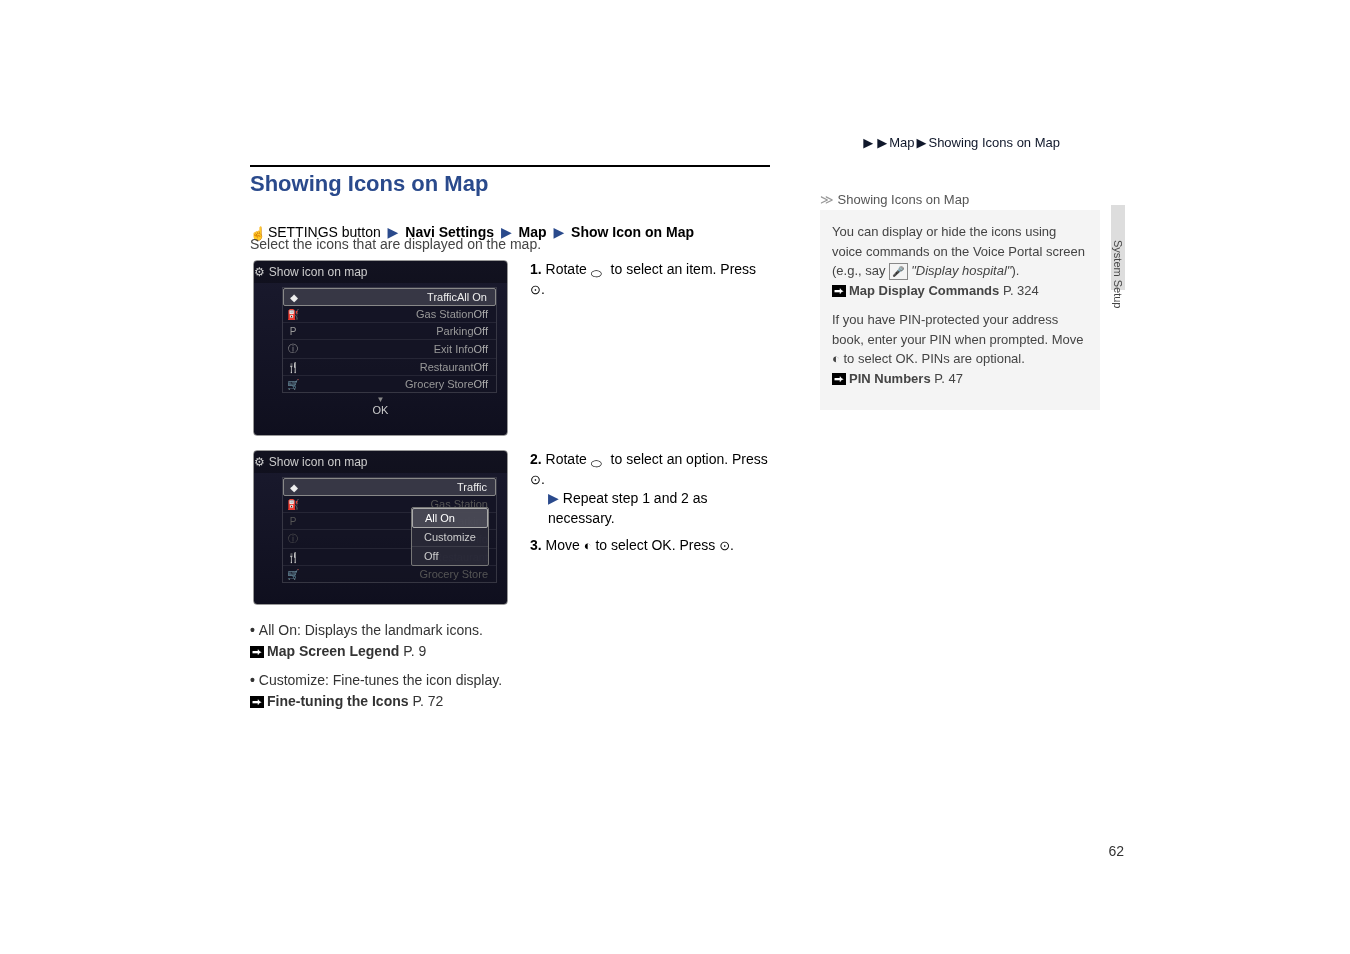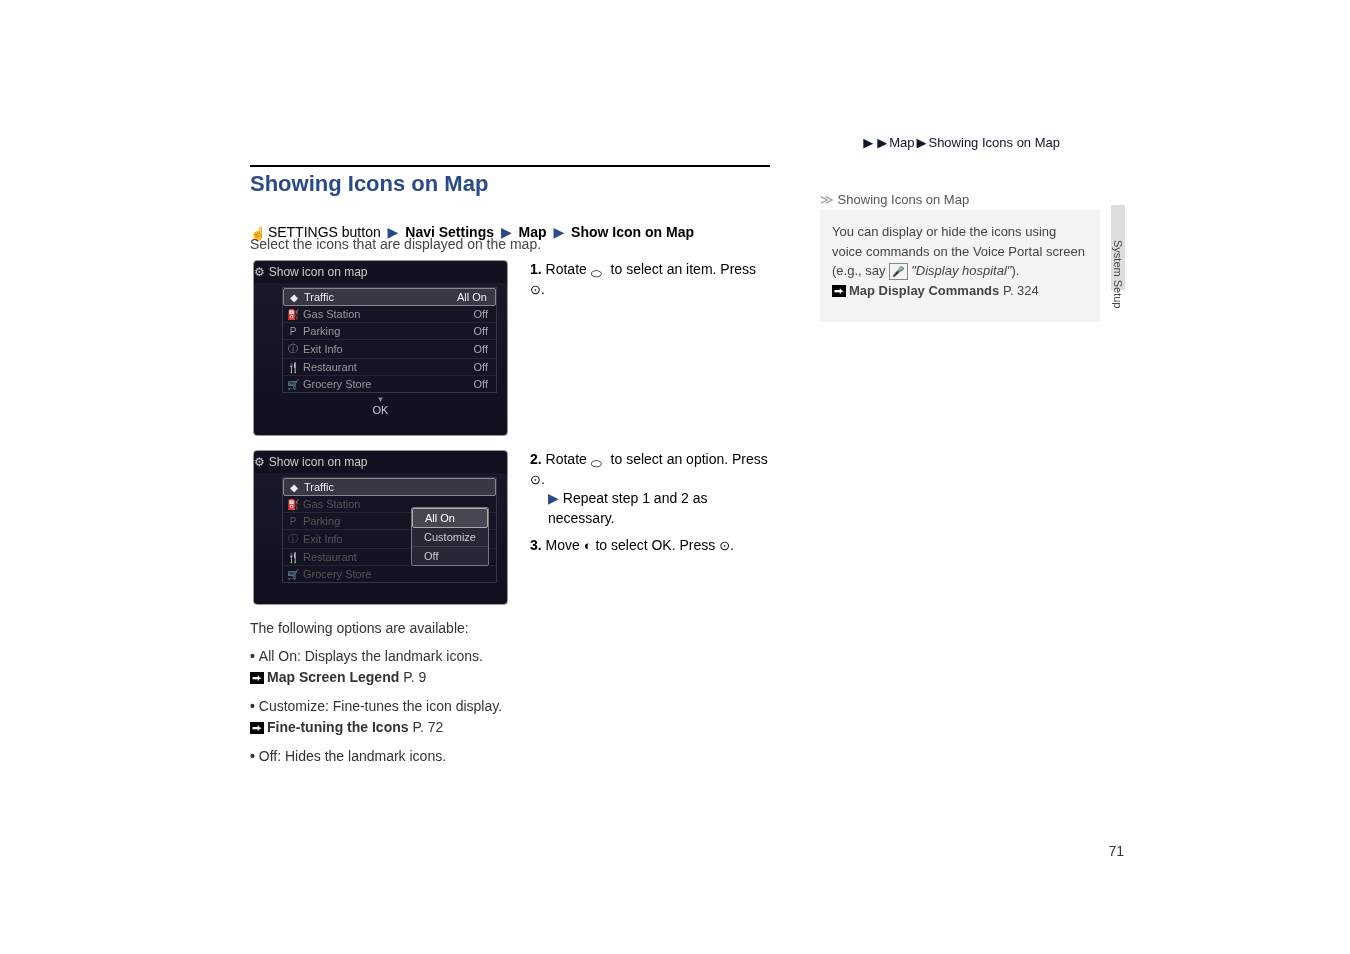--- a/index.html
+++ b/index.html
@@ -98,21 +98,21 @@
       color: #eee;
       border-radius: 2px;
     }
     .menu-row .mini-icon {
       display: inline-block;
       width: 12px;
       text-align: center;
       margin-right: 4px;
       font-size: 10px;
     }
-    .menu-row .label { flex: 1; }
+    .menu-row .label { flex: 1; text-align: right; }
     .menu-row .state { color: #aaa; }
     .menu-row.selected .state { color: #eee; }
     .ok-btn {
       text-align: center;
       color: #ccc;
       font-size: 11px;
       margin-top: 2px;
       padding-bottom: 4px;
     }
     .ok-btn::before {
@@ -367,41 +367,41 @@
       <span class="subarrow">▶</span><span>Repeat step 1 and 2 as necessary.</span>
     </span>
   </div>
   <div class="step">
     <span class="num">3.</span>
     <span>Move </span><span class="icon-move"></span><span> to select </span><span>OK</span><span>. Press </span><span class="icon-press"></span><span>.</span>
   </div>
 </div>
 
 <div class="options-text">
-  <p>The following options are available:</p>
   <ul>
     <li>
       <span>All On</span><span>: Displays the landmark icons.</span><br>
       <span class="linkicon">⮕</span><span class="linkref">Map Screen Legend</span> <span>P. 9</span>
     </li>
     <li>
       <span>Customize</span><span>: Fine-tunes the icon display.</span><br>
       <span class="linkicon">⮕</span><span class="linkref">Fine-tuning the Icons</span> <span>P. 72</span>
     </li>
-    <li>
-      <span>Off</span><span>: Hides the landmark icons.</span>
-    </li>
   </ul>
 </div>
 
 <div class="sidebar-box">
   <div class="sidebar-title">
     <span class="sidebar-title-icon">≫</span><span>Showing Icons on Map</span>
   </div>
   <p>
     <span>You can display or hide the icons using voice commands on the Voice Portal screen (e.g., say </span><span class="voice-icon">🎤</span> <span class="italic">"Display hospital"</span><span>).</span><br>
     <span class="linkicon">⮕</span><span class="linkref">Map Display Commands</span> <span>P. 324</span>
   </p>
+  <p>
+    <span>If you have PIN-protected your address book, enter your PIN when prompted. Move </span><span class="icon-move"></span><span> to select </span><span>OK</span><span>. PINs are optional.</span><br>
+    <span class="linkicon">⮕</span><span class="linkref">PIN Numbers</span> <span>P. 47</span>
+  </p>
 </div>
 
 <div class="side-tab"></div>
 <div class="vertical-text">System Setup</div>
-<div class="page-number">71</div>
+<div class="page-number">62</div>
 
 </body></html>

